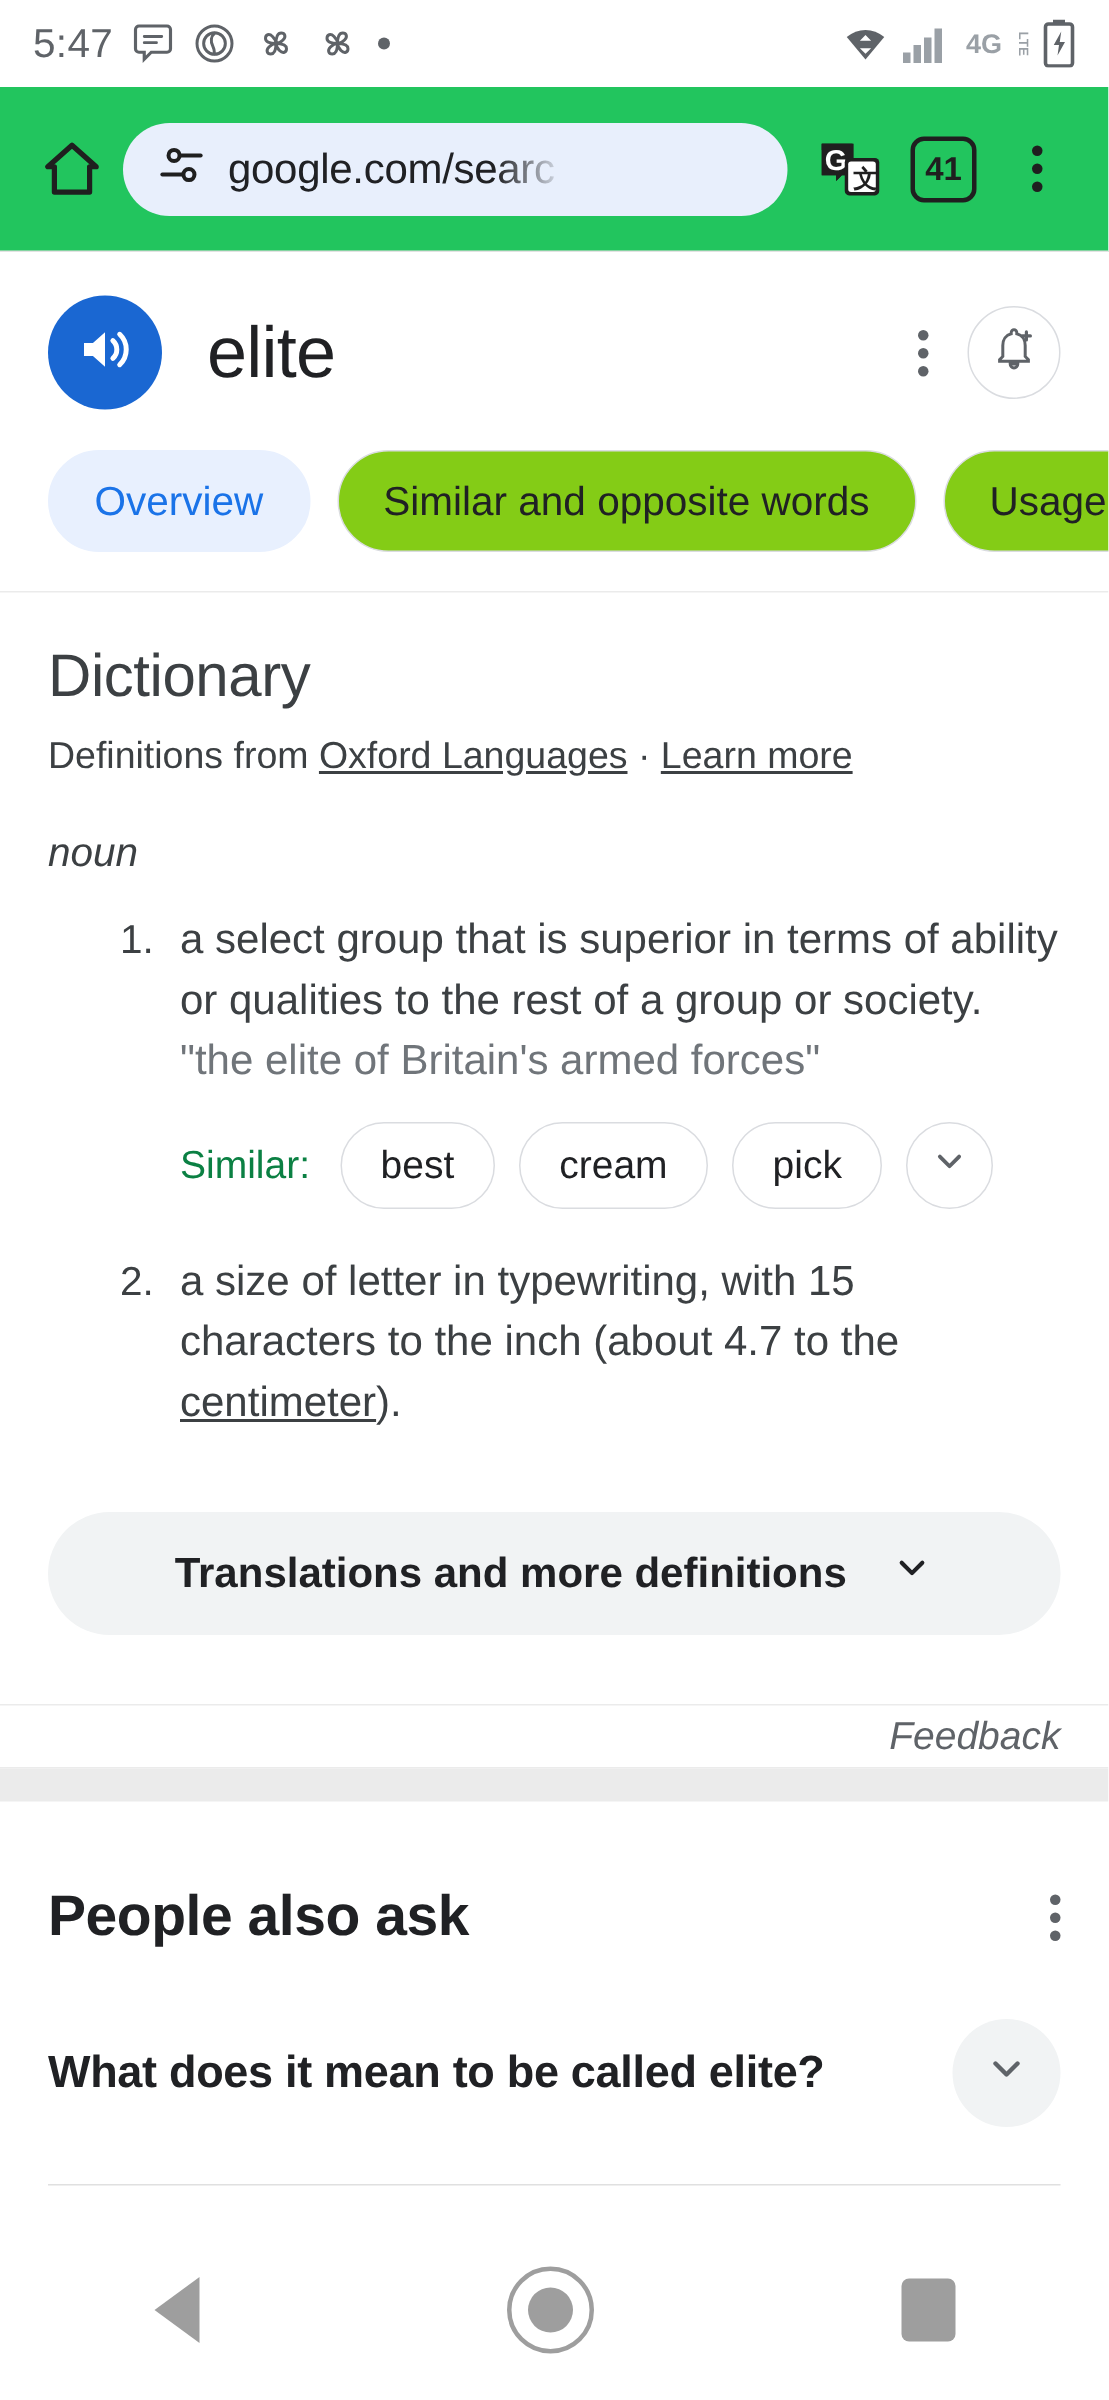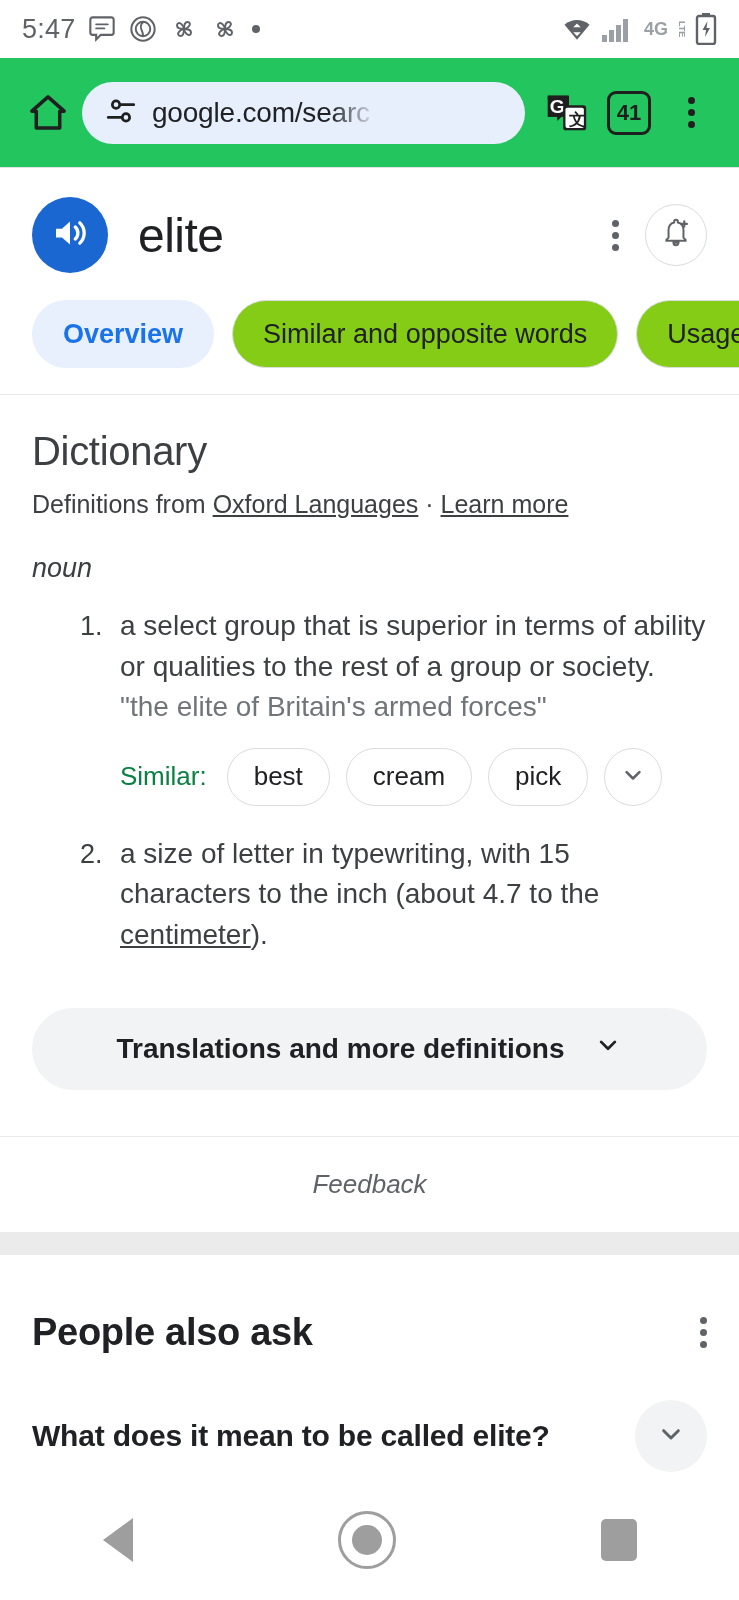--- a/index.html
+++ b/index.html
@@ -73,21 +73,21 @@
   .tabs-row {
     display: flex; align-items: center; gap: 18px;
     padding: 26px 32px 26px 32px; overflow: hidden;
     border-bottom: 1px solid #ebebeb;
   }
   .tab-chip {
     height: 68px; border-radius: 34px; display: flex; align-items: center;
     padding: 0 30px; font-size: 27px; white-space: nowrap; flex: 0 0 auto;
     border: 1.5px solid #dadce0; color: #202124; background: #84cc16;
   }
-  .tab-chip.active { background: #e8f0fe; color: #1a73e8; border-color: #e8f0fe; font-weight: bold; }
+  .tab-chip.active { background: #e8f0fe; color: #1a73e8; border-color: #e8f0fe; font-weight: normal; }
 
   .dict-block { padding: 34px 32px 0 32px; }
   .dict-title { font-size: 40px; color: #3c4043; letter-spacing: -.3px; }
   .dict-source {
     margin-top: 16px; font-size: 25px; color: #3c4043;
   }
   .dict-source a { color: #3c4043; text-decoration: underline; }
   .pos { margin-top: 34px; font-size: 27px; font-style: italic; color: #3c4043; }
 
   ol.defs { margin: 22px 0 0 0; padding-left: 78px; }
@@ -111,21 +111,21 @@
   }
 
   .translations-btn {
     margin: 52px 32px 0 32px; height: 82px; border-radius: 41px; background: #f1f3f4;
     display: flex; align-items: center; justify-content: center; gap: 28px;
     font-size: 28px; font-weight: bold; color: #202124;
   }
 
   .feedback-wrap {
     margin-top: 46px; border-top: 1px solid #ebebeb; border-bottom: 1px solid #ebebeb;
-    padding: 32px 32px; display: flex; justify-content: center;
+    padding: 5px 32px; display: flex; justify-content: flex-end;
   }
   .feedback { font-size: 26px; font-style: italic; color: #5f6368; }
 
   .gap { height: 22px; background: #ebebeb; }
 
   .paa { padding: 56px 32px 0 32px; }
   .paa-head { display: flex; align-items: center; }
   .paa-title { font-size: 38px; font-weight: bold; color: #202124; letter-spacing: -.3px; }
   .paa-kebab { margin-left: auto; }
   .paa-q-row { display: flex; align-items: center; margin-top: 46px; }

